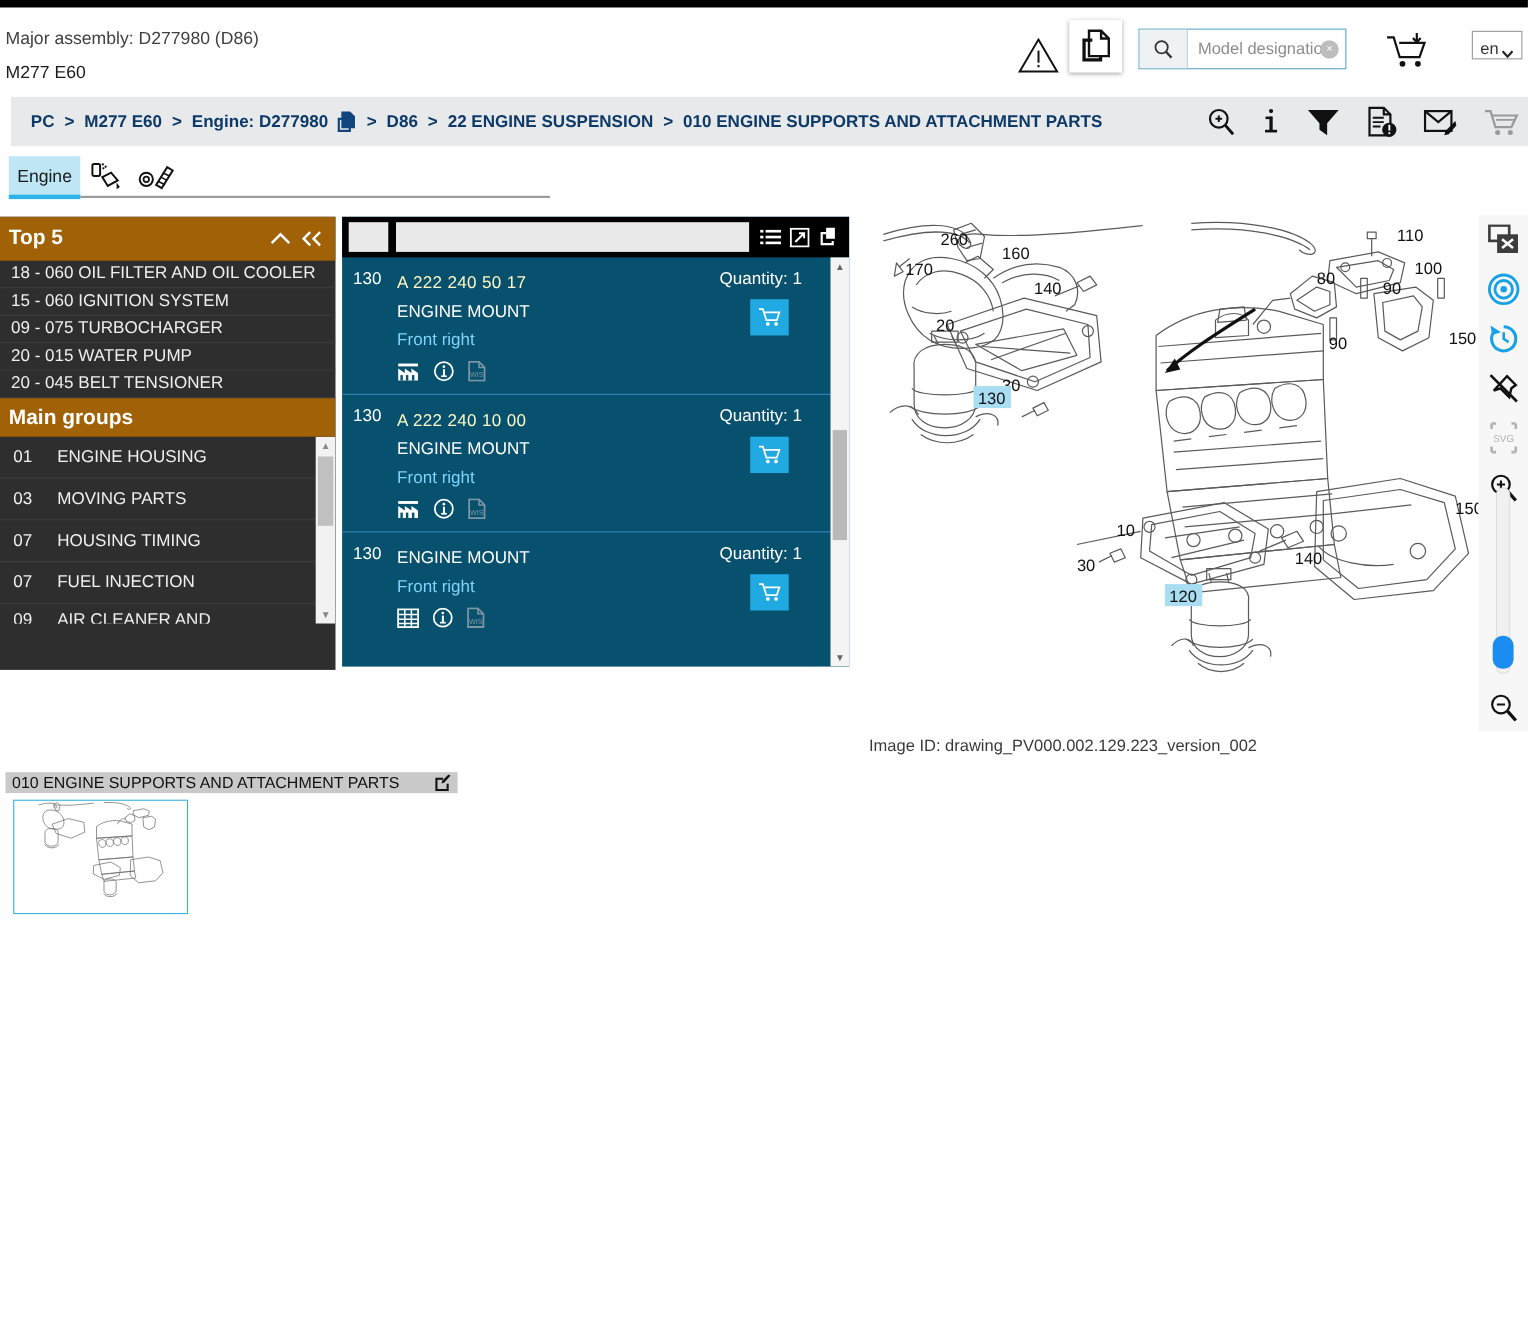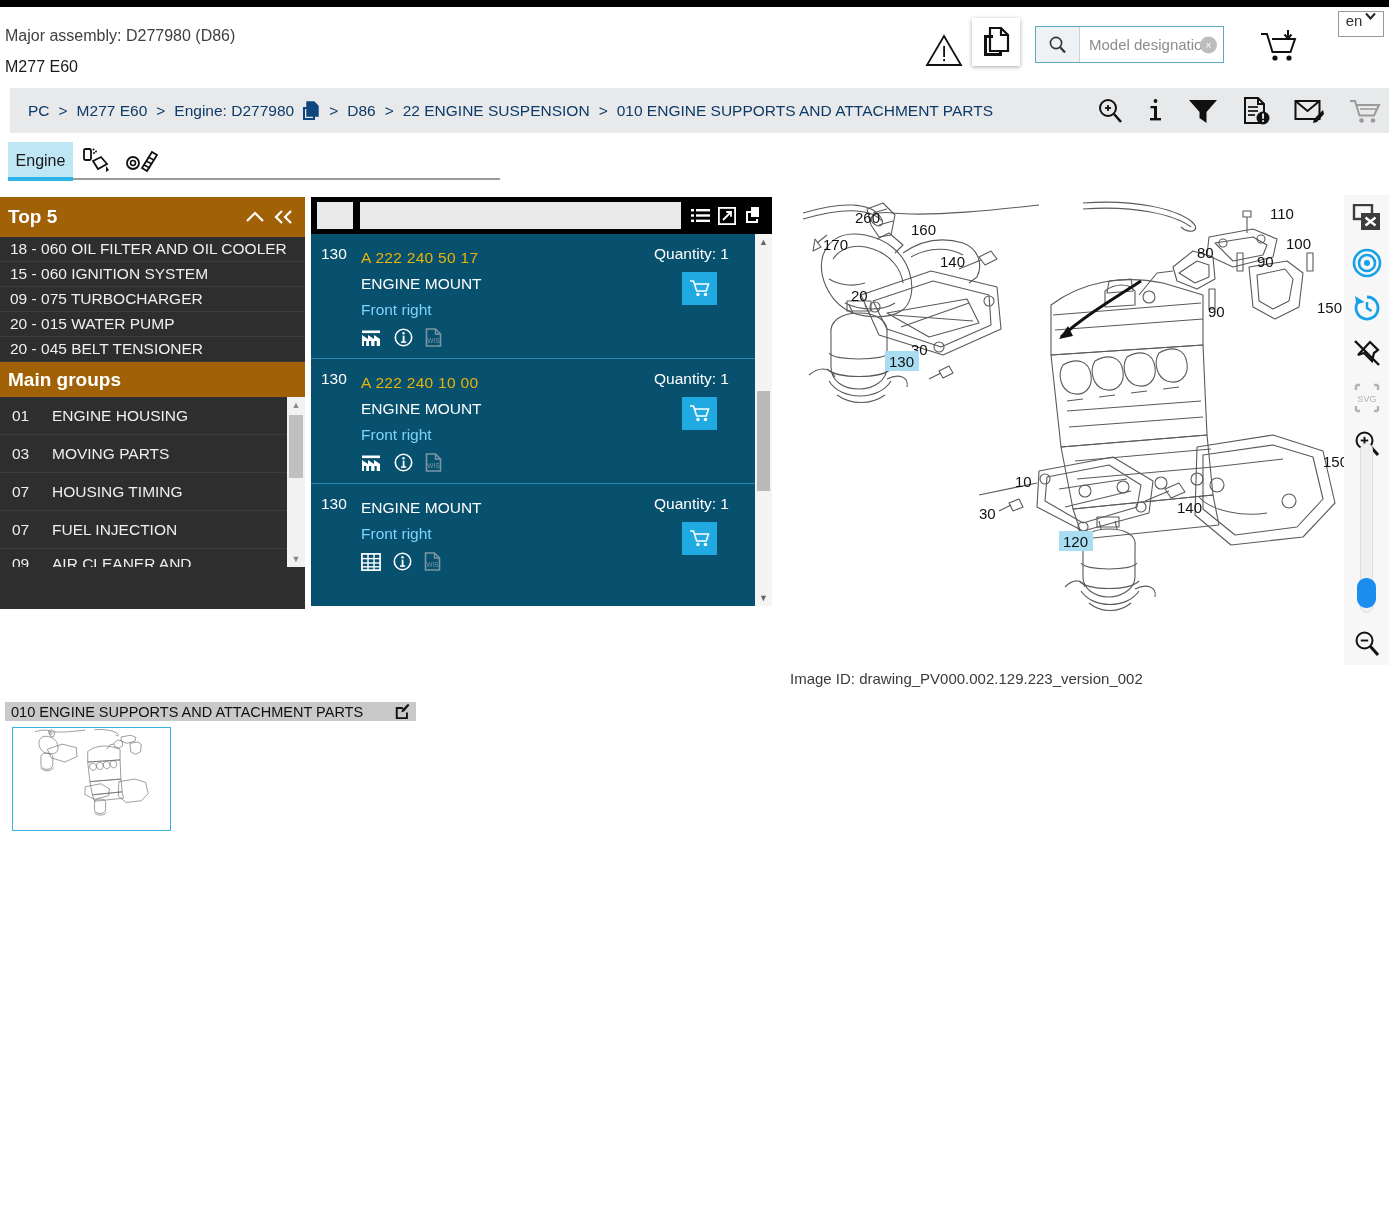--- a/index.html
+++ b/index.html
@@ -26,26 +26,26 @@
 
   .modelsearch{position:absolute;left:1035px;top:19px;width:189px;height:37px;border:1px solid #5ba8c4;display:flex;background:#fff;box-sizing:border-box;}
   .ms-icon{width:43px;height:35px;background:#eef2f4;display:flex;align-items:center;justify-content:center;border-right:1px solid #c6d3d9;cursor:pointer;}
   .ms-field{flex:1;position:relative;display:flex;align-items:center;}
   .ms-field input{border:0;outline:0;width:100%;height:100%;font-family:"Liberation Sans",sans-serif;font-size:15px;color:#555;padding-left:9px;box-sizing:border-box;background:transparent;}
   .ms-field input::placeholder{color:#8d8d8d;}
   .clear-x{position:absolute;right:6px;top:50%;transform:translateY(-50%);width:17px;height:17px;border-radius:50%;
     background:#bdbdbd;color:#fff;font-size:10px;display:flex;align-items:center;justify-content:center;cursor:pointer;}
 
   .cart-top{position:absolute;left:1258px;top:20px;width:42px;height:38px;cursor:pointer;}
-  .lang{position:absolute;left:1338px;top:4px;width:46px;height:26px;border:1px solid #999;background:#fff;
-    display:flex;align-items:flex-start;justify-content:center;gap:3px;font-size:15px;color:#333;cursor:pointer;box-sizing:border-box;}
+  .lang{position:absolute;left:1338px;top:21px;width:46px;height:26px;border:1px solid #999;background:#fff;
+    display:flex;align-items:flex-end;justify-content:center;gap:3px;font-size:15px;color:#333;cursor:pointer;box-sizing:border-box;}
 
   
   .crumbbar{position:absolute;left:10px;top:88px;width:1379px;height:45px;background:#e7e9ea;display:flex;align-items:center;}
-  .crumbs{position:absolute;left:18px;top:0;height:45px;display:flex;align-items:center;font-size:15.5px;color:#0d3a68;gap:0;}
+  .crumbs{position:absolute;left:18px;top:0;height:45px;display:flex;align-items:center;font-size:15.5px;color:#0d3a68;gap:0;font-weight:bold;}
   .crumb{color:#0d3a68;cursor:pointer;white-space:nowrap;}
   .crumb-sep{color:#0d3a68;margin:0 9px;}
   .crumb-copy{display:inline-flex;margin-left:7px;cursor:pointer;vertical-align:middle;}
   .crumb-tools{position:absolute;right:8px;top:0;height:45px;display:flex;align-items:center;gap:23px;}
   .crumb-tools .ti{cursor:pointer;display:flex;align-items:center;justify-content:center;}
 
   
   .tabrow{position:absolute;left:0;top:138px;width:1389px;height:48px;background:#fff;}
   .tab-engine{position:absolute;left:8px;top:4px;width:65px;height:37px;background:#bfe6f5;
     display:flex;align-items:center;justify-content:center;font-size:16px;color:#1a1a1a;cursor:pointer;}
@@ -74,21 +74,21 @@
   
   .partspanel{position:absolute;left:311px;top:197px;width:461px;height:409px;background:#07506e;overflow:hidden;}
   .pp-head{height:37px;background:#000;display:flex;align-items:center;padding:0 6px;box-sizing:border-box;}
   .pp-box1{width:36px;height:27px;background:#e9e9e9;}
   .pp-box2{flex:1;height:27px;background:#e9e9e9;margin-left:7px;}
   .pp-tools{display:flex;align-items:center;gap:8px;margin-left:10px;margin-right:2px;}
   .pp-tools .ic{cursor:pointer;display:flex;align-items:center;justify-content:center;}
   .prow{position:relative;min-height:125px;border-bottom:1px solid #2f86b5;padding:11px 0 9px 0;box-sizing:border-box;}
   .p-pos{position:absolute;left:10px;top:11px;font-size:15.5px;color:#fff;}
   .p-body{margin-left:50px;}
-  .p-num{font-size:15.5px;color:#eab308;line-height:26px;letter-spacing:.3px;}
+  .p-num{font-size:15.5px;color:#fef9c3;line-height:26px;letter-spacing:.3px;}
   .p-name{font-size:15.5px;color:#fff;line-height:26px;}
   .p-desc{font-size:15.5px;color:#7dd3fc;line-height:26px;}
   .p-icons{display:flex;align-items:center;gap:12px;margin-top:5px;}
   .p-icons .ic{cursor:pointer;display:flex;align-items:center;}
   .p-qty{position:absolute;right:43px;top:11px;font-size:15.5px;color:#fff;}
   .p-cart{position:absolute;right:55px;top:38px;width:35px;height:33px;background:#21a9e1;
     display:flex;align-items:center;justify-content:center;cursor:pointer;}
   .pp-scroll{position:absolute;right:0;top:37px;width:17px;height:372px;background:#f4f4f4;}
   .pp-thumb{position:absolute;left:2px;top:157px;width:13px;height:100px;background:#b9b9b9;cursor:pointer;}
   .pp-arr{width:17px;height:16px;display:flex;align-items:center;justify-content:center;color:#666;font-size:9px;cursor:pointer;}

